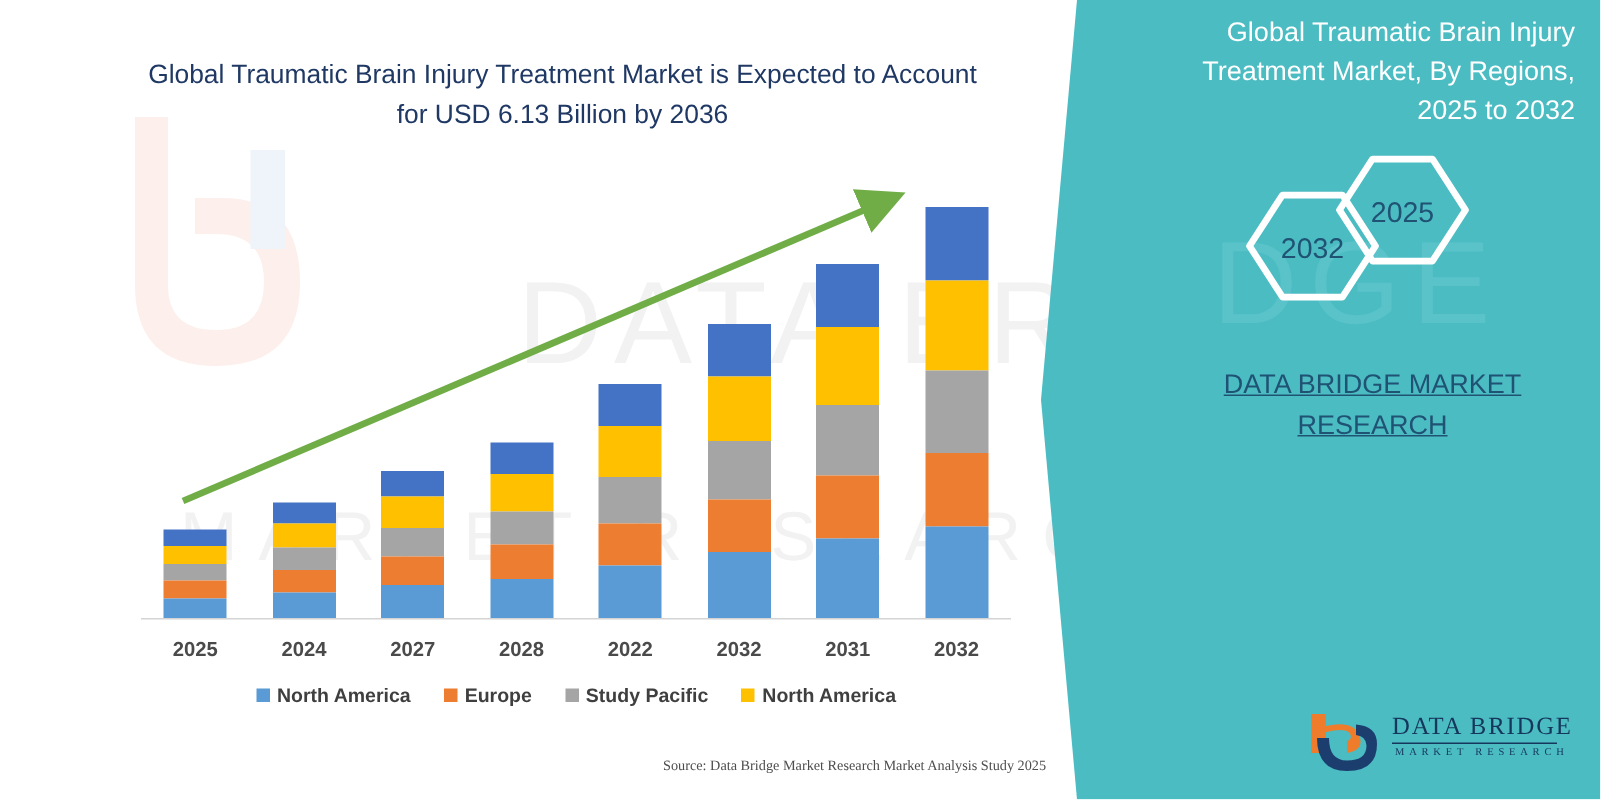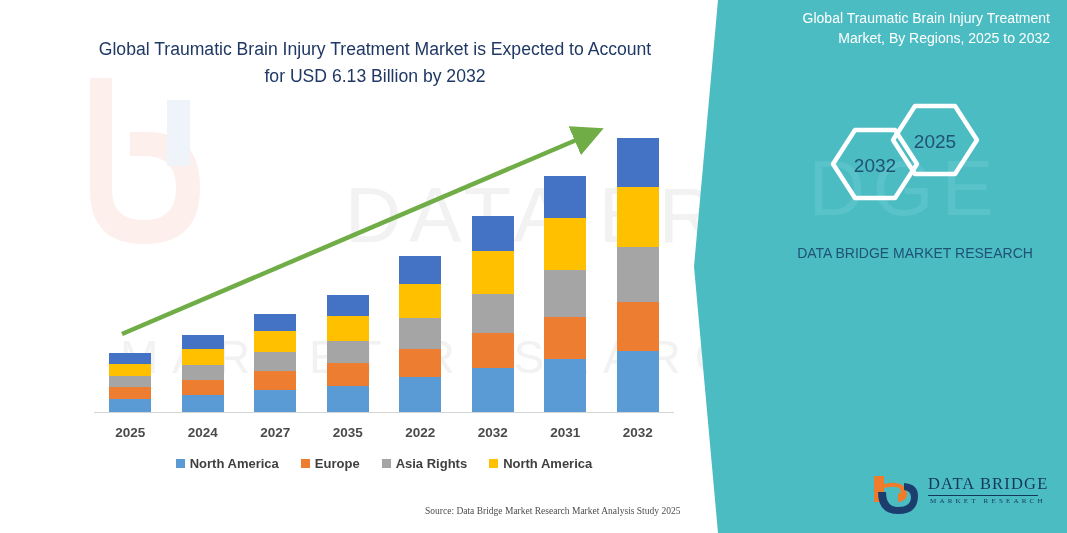--- a/index.html
+++ b/index.html
@@ -31,27 +31,28 @@
     pointer-events:none;
   }
 
   
   .teal{
     position:absolute;left:0;top:0;width:1067px;height:533px;
     pointer-events:none;
   }
   .panel-head{
     position:absolute;left:770px;top:8px;width:280px;
-    color:#ffffff;font-size:14px;line-height:1.45;
+    color:#ffffff;font-size:18px;line-height:1.45;
     text-align:right;font-weight:400;
   }
   .brandline{
     position:absolute;left:790px;top:243px;width:250px;
-    text-align:center;color:#1f5273;font-size:14px;line-height:1.5;
+    text-align:center;color:#1f5273;font-size:18px;line-height:1.5;
     font-weight:400;
+    text-decoration:underline;
   }
   .hexwrap{position:absolute;left:815px;top:102px;width:180px;height:100px;}
 
   
   .main-title{
     position:absolute;left:95px;top:36px;width:560px;
     text-align:center;color:#1f3864;font-size:17.6px;line-height:1.52;
     font-weight:400;
   }
   .axis{
@@ -82,21 +83,21 @@
   .leg-sw{width:9px;height:9px;display:inline-block;}
   .leg-lb{color:#3f3f3f;font-size:13px;font-weight:bold;white-space:nowrap;}
 
   
   .footer{
     position:absolute;left:85px;top:506px;width:590px;height:16px;
     font-family:"Liberation Serif", serif;
     font-size:9.5px;color:#4d4d4d;
   }
   .foot-left{position:absolute;left:0;top:0;white-space:nowrap;}
-  .foot-right{position:absolute;left:340px;top:0;white-space:nowrap;}
+  .foot-right{position:absolute;left:357px;top:0;white-space:nowrap;}
 
   
   .dblogo{position:absolute;left:868px;top:470px;width:175px;height:48px;}
   .dblogo .t1{
     position:absolute;left:60px;top:4px;color:#15375c;font-size:16.5px;
     letter-spacing:1.2px;font-family:"Liberation Serif", serif;white-space:nowrap;
   }
   .dblogo .rule{position:absolute;left:60px;top:25px;width:110px;height:1px;background:#15375c;}
   .dblogo .t2{
     position:absolute;left:62px;top:27px;color:#15375c;font-size:7px;
@@ -127,21 +128,21 @@
 
   <svg class="hexwrap" viewBox="0 0 180 100">
     <polygon points="100,4 140,4 162,38 140,72 100,72 78,38" fill="none" stroke="#ffffff" stroke-width="4.5" stroke-linejoin="round"></polygon>
     <polygon points="40,28 80,28 102,62 80,96 40,96 18,62" fill="none" stroke="#ffffff" stroke-width="4.5" stroke-linejoin="round"></polygon>
     <text x="120" y="46" text-anchor="middle" font-family="Liberation Sans, sans-serif" font-size="19" fill="#1f5273">2025</text>
     <text x="60" y="70" text-anchor="middle" font-family="Liberation Sans, sans-serif" font-size="19" fill="#1f5273">2032</text>
   </svg>
 
   <div class="brandline">DATA BRIDGE MARKET RESEARCH</div>
 
-  <div class="main-title">Global Traumatic Brain Injury Treatment Market is Expected to Account for USD 6.13 Billion by 2032</div>
+  <div class="main-title">Global Traumatic Brain Injury Treatment Market is Expected to Account for USD 6.13 Billion by 2036</div>
 
   <div class="axis"></div>
   <div class="bars" id="bars">
       <div class="barcol">
         <div class="seg" style="height: 11px; background: rgb(68, 114, 196);"></div>
         <div class="seg" style="height: 12px; background: rgb(255, 192, 0);"></div>
         <div class="seg" style="height: 11px; background: rgb(165, 165, 165);"></div>
         <div class="seg" style="height: 12px; background: rgb(237, 125, 49);"></div>
         <div class="seg" style="height: 13px; background: rgb(91, 155, 213);"></div>
       </div>
@@ -202,38 +203,38 @@
         <path d="M0,0 L7,3.5 L0,7 Z" fill="#70ad47"></path>
       </marker>
     </defs>
     <line x1="34" y1="224" x2="500" y2="25" stroke="#70ad47" stroke-width="4.5" marker-end="url(#ah)"></line>
   </svg>
 
   <div class="xlabels" id="xlabels">
       <div class="xlabel">2025</div>
       <div class="xlabel">2024</div>
       <div class="xlabel">2027</div>
-      <div class="xlabel">2035</div>
+      <div class="xlabel">2028</div>
       <div class="xlabel">2022</div>
       <div class="xlabel">2032</div>
       <div class="xlabel">2031</div>
       <div class="xlabel">2032</div>
     </div>
   <div class="legend" id="legend">
       <div class="leg-item">
         <span class="leg-sw" style="background: rgb(91, 155, 213);"></span>
         <span class="leg-lb">North America</span>
       </div>
       <div class="leg-item">
         <span class="leg-sw" style="background: rgb(237, 125, 49);"></span>
         <span class="leg-lb">Europe</span>
       </div>
       <div class="leg-item">
         <span class="leg-sw" style="background: rgb(165, 165, 165);"></span>
-        <span class="leg-lb">Asia Rights</span>
+        <span class="leg-lb">Study Pacific</span>
       </div>
       <div class="leg-item">
         <span class="leg-sw" style="background: rgb(255, 192, 0);"></span>
         <span class="leg-lb">North America</span>
       </div>
     </div>
 
   <div class="footer">
     <span class="foot-right">Source: Data Bridge Market Research  Market Analysis Study 2025</span>
   </div>

